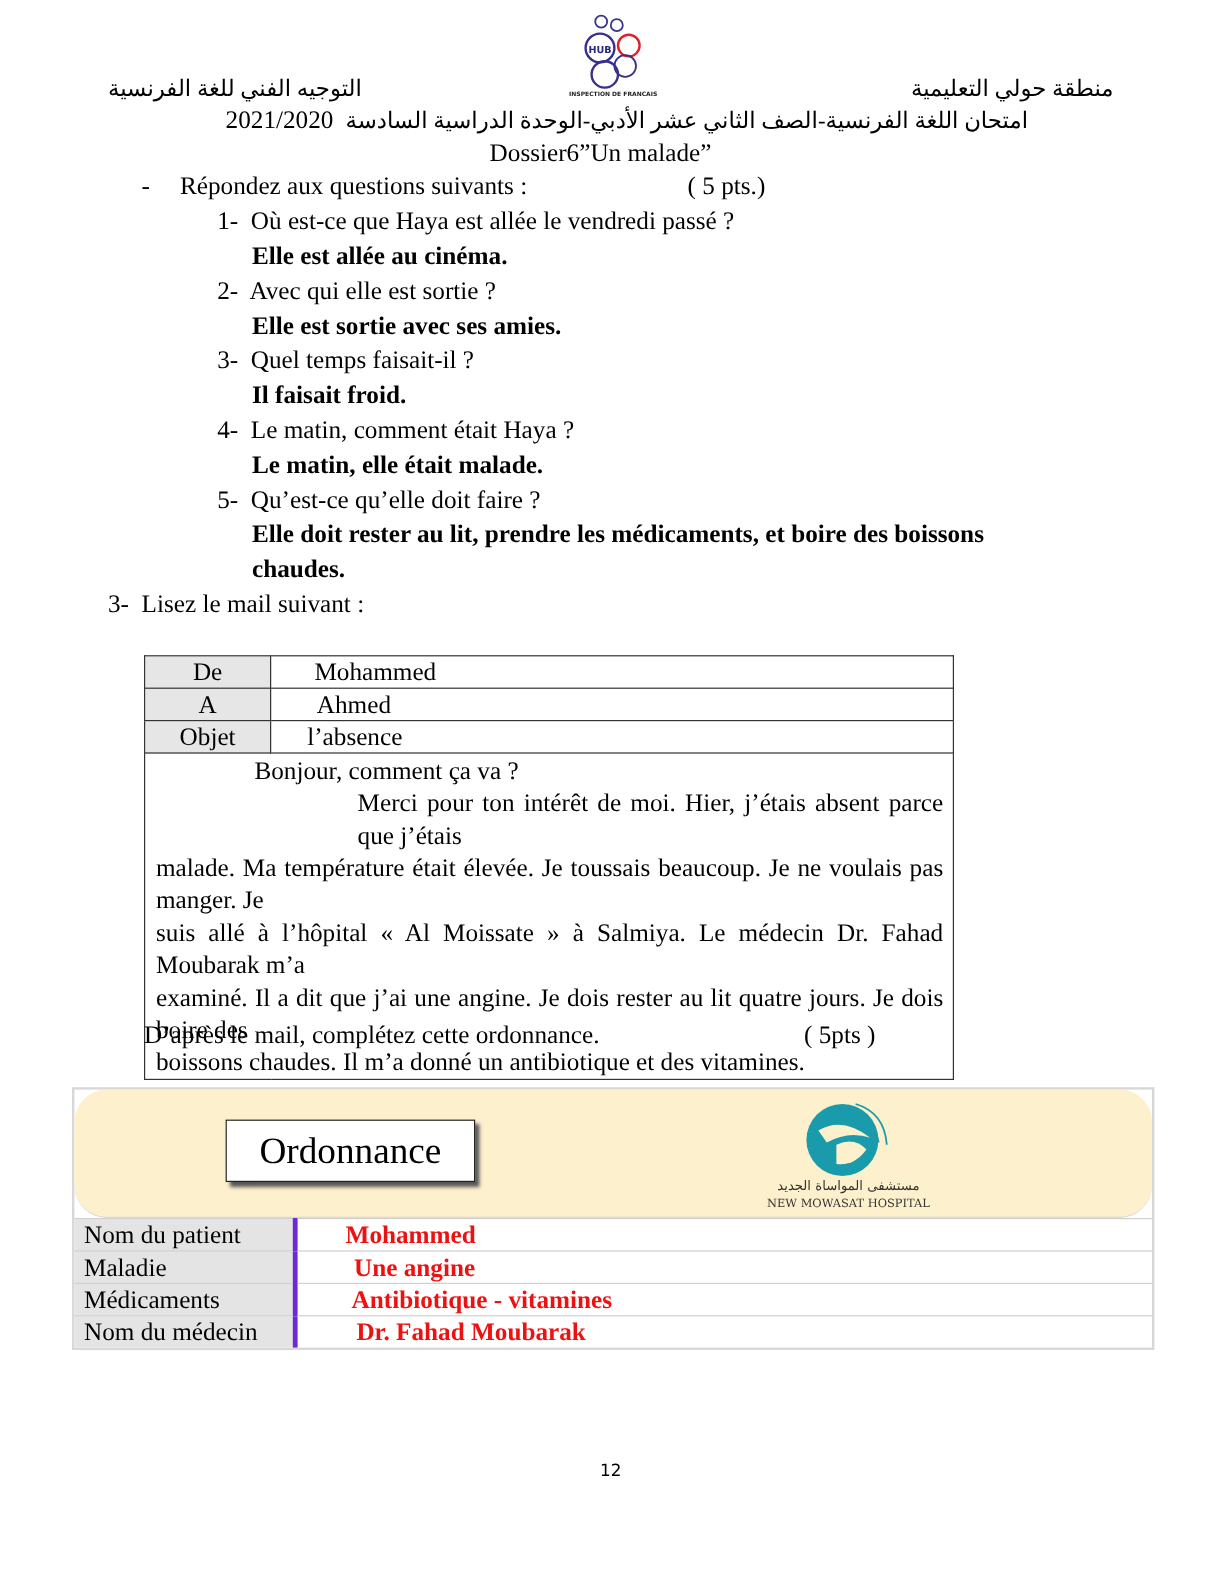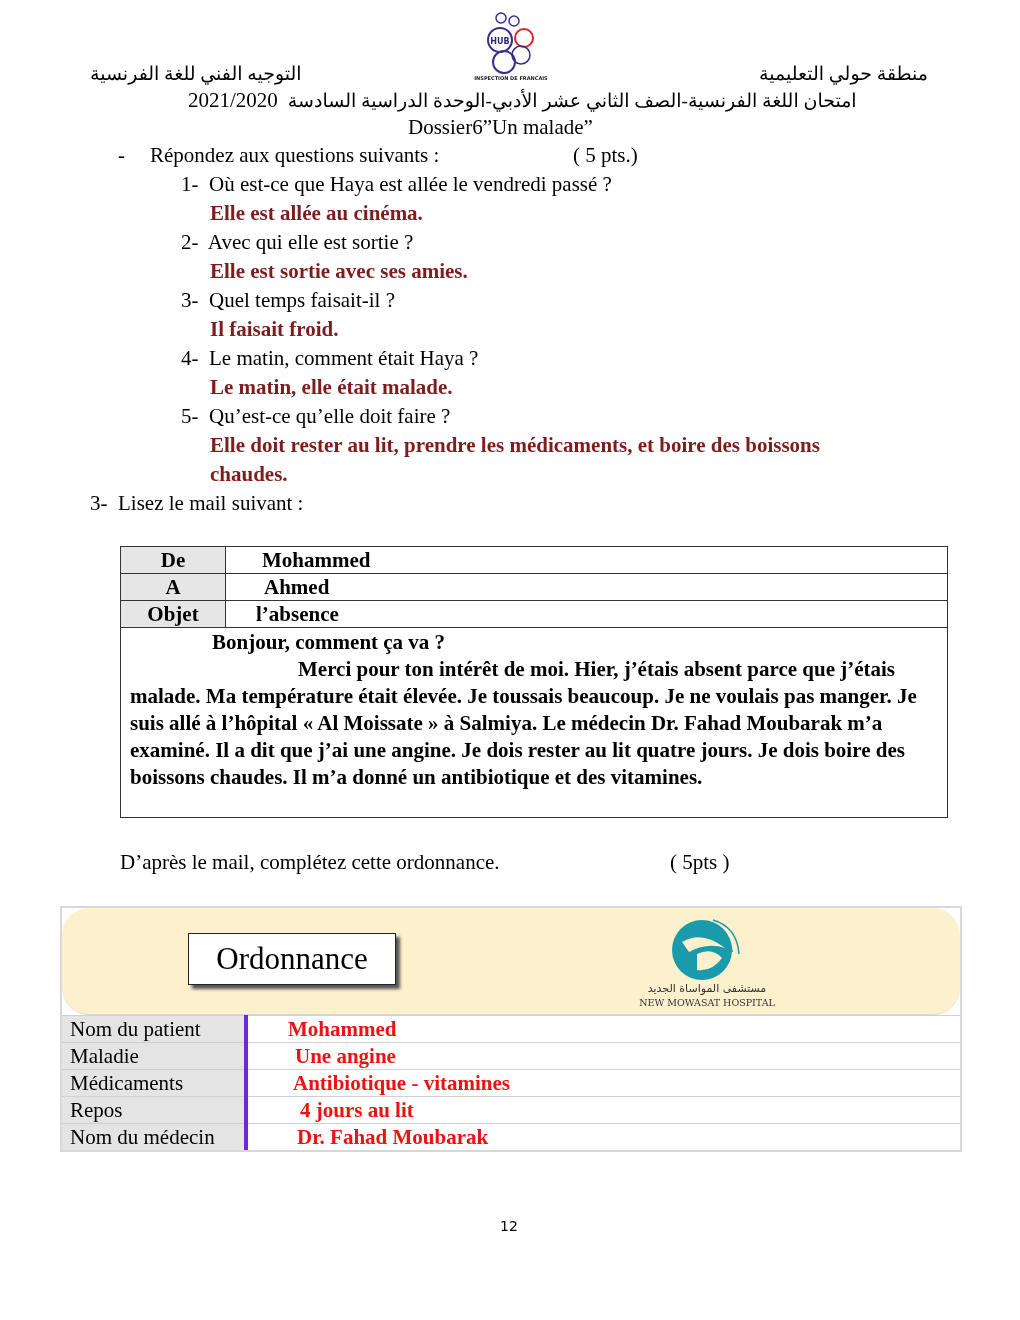--- a/index.html
+++ b/index.html
@@ -2,27 +2,27 @@
 <html><head>
 <meta charset="utf-8">
 <style>
   html, body { margin: 0; padding: 0; background: #ffffff; }
   body { width: 1020px; height: 1320px; position: relative; overflow: hidden;
          font-family: "Liberation Serif", serif; color: #000; }
   .abs { position: absolute; }
   .hdr-ar { font-size: 19px; direction: rtl; white-space: nowrap; }
   .line { font-size: 21px; white-space: nowrap; }
   .bold { font-weight: normal; }
-  .red { color: #7f1d1d; font-weight: bold; }
+  .red { color: #000000; font-weight: bold; }
 
   
   .logo { left: 466px; top: 10px; width: 90px; height: 72px; }
 
   
-  .mail { left: 120px; top: 546px; width: 828px; border: 1.5px solid #333; border-collapse: collapse; font-weight: bold; }
+  .mail { left: 120px; top: 546px; width: 675px; border: 1.5px solid #333; border-collapse: collapse; }
   .mail td { border: 1px solid #333; font-size: 21px; padding: 0; height: 26px; line-height: 26px; }
   .mail td.lbl { background: #e6e6e6; width: 104px; text-align: center; }
   .mail td.val { padding-left: 36px; }
   .mail td.body { height: 188px; vertical-align: top; padding: 1px 8px 0 9px; line-height: 27px; text-align: justify; }
   .indent1 { padding-left: 82px; }
   .indent2 { padding-left: 168px; }
 
   
   .rx { left: 60px; top: 906px; width: 898px; border: 2px solid #d8d8d8; }
   .rx-head { height: 106px; background: #fdf0cd; position: relative; border-bottom: 1px solid #d8d8d8; border-radius: 27px; }
@@ -130,24 +130,20 @@
     </tr>
     <tr>
       <td class="k">Maladie</td>
       <td class="v" style="padding-left:47px;margin-left:20px;">Une angine</td>
     </tr>
     <tr>
       <td class="k">Médicaments</td>
       <td class="v" style="padding-left:45px;">Antibiotique - vitamines</td>
     </tr>
     <tr>
-      <td class="k">Repos</td>
-      <td class="v" style="padding-left:52px;">4 jours au lit</td>
-    </tr>
-    <tr>
       <td class="k">Nom du médecin</td>
       <td class="v" style="padding-left:49px;margin-top:12px;">Dr. Fahad Moubarak</td>
     </tr>
   </tbody>
     </table>
 </div>
 
 <div class="abs pagenum">12</div>
 
 </body></html>

